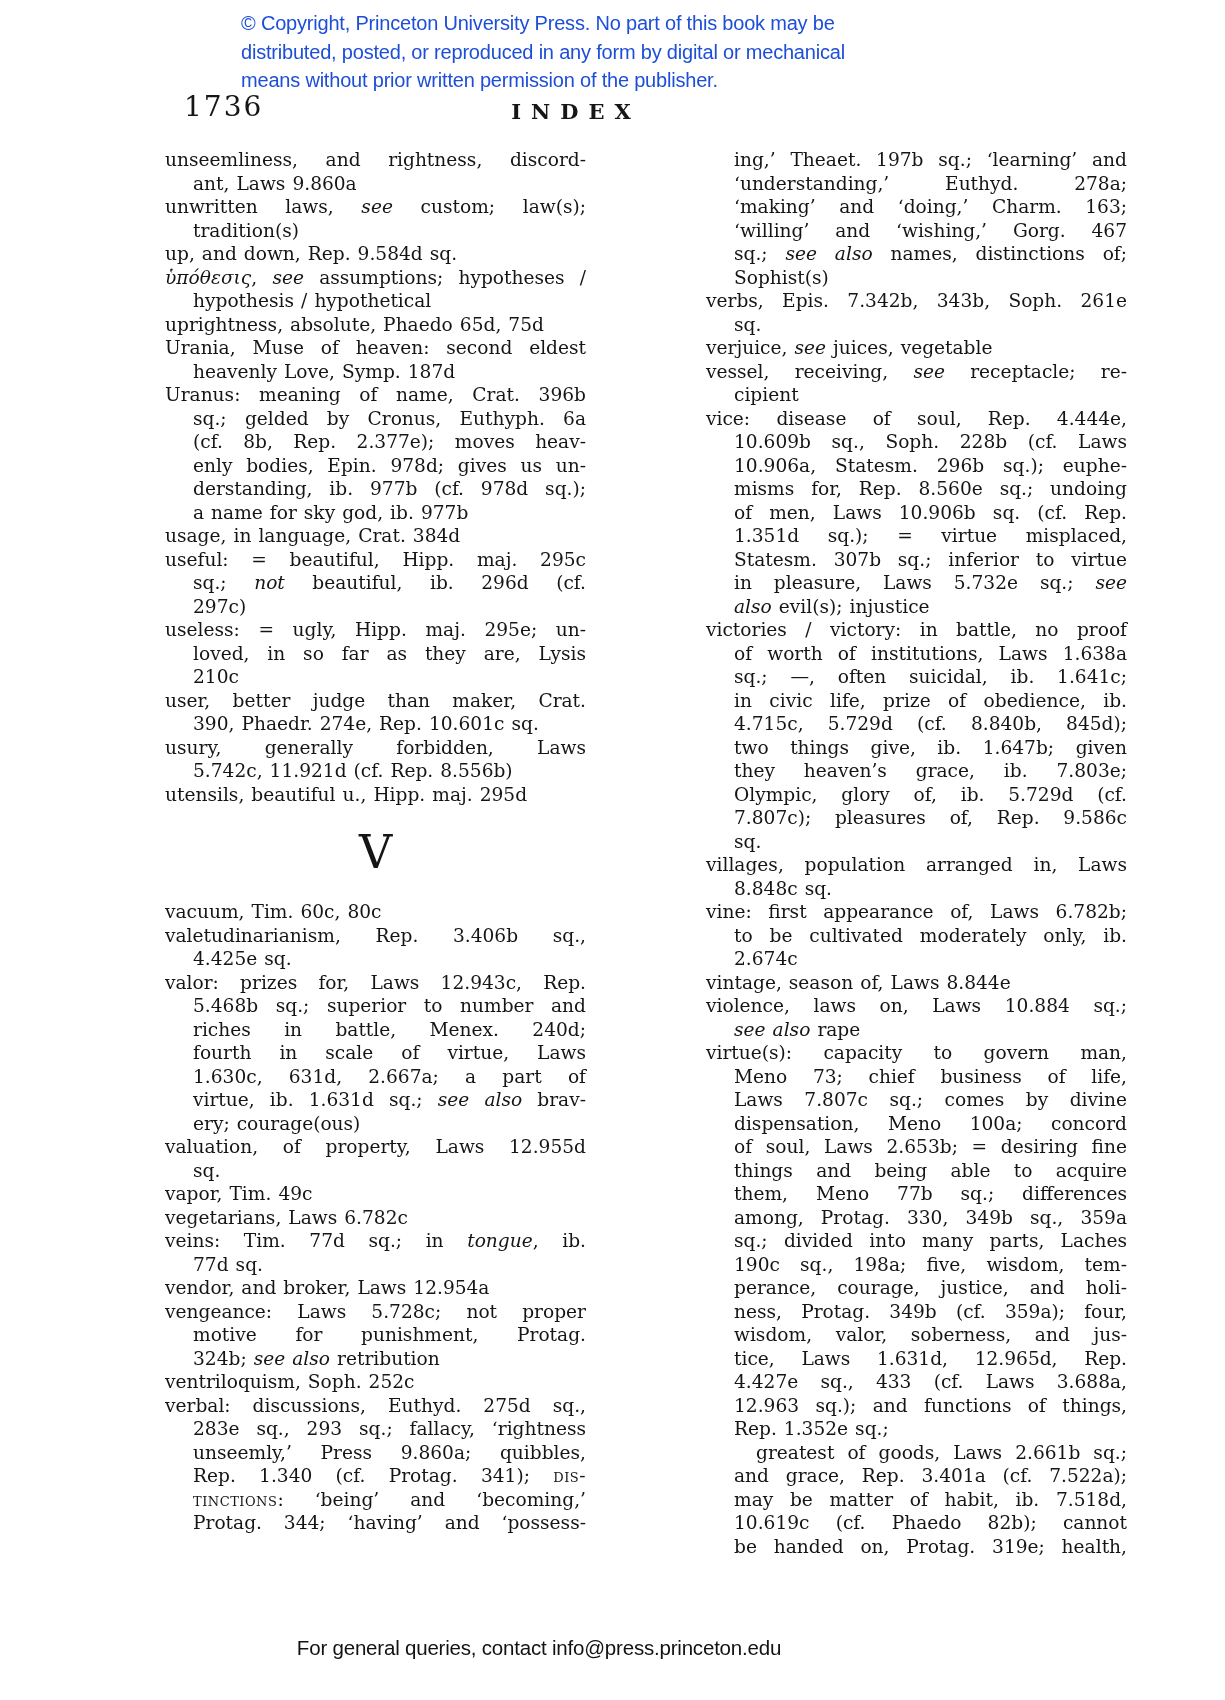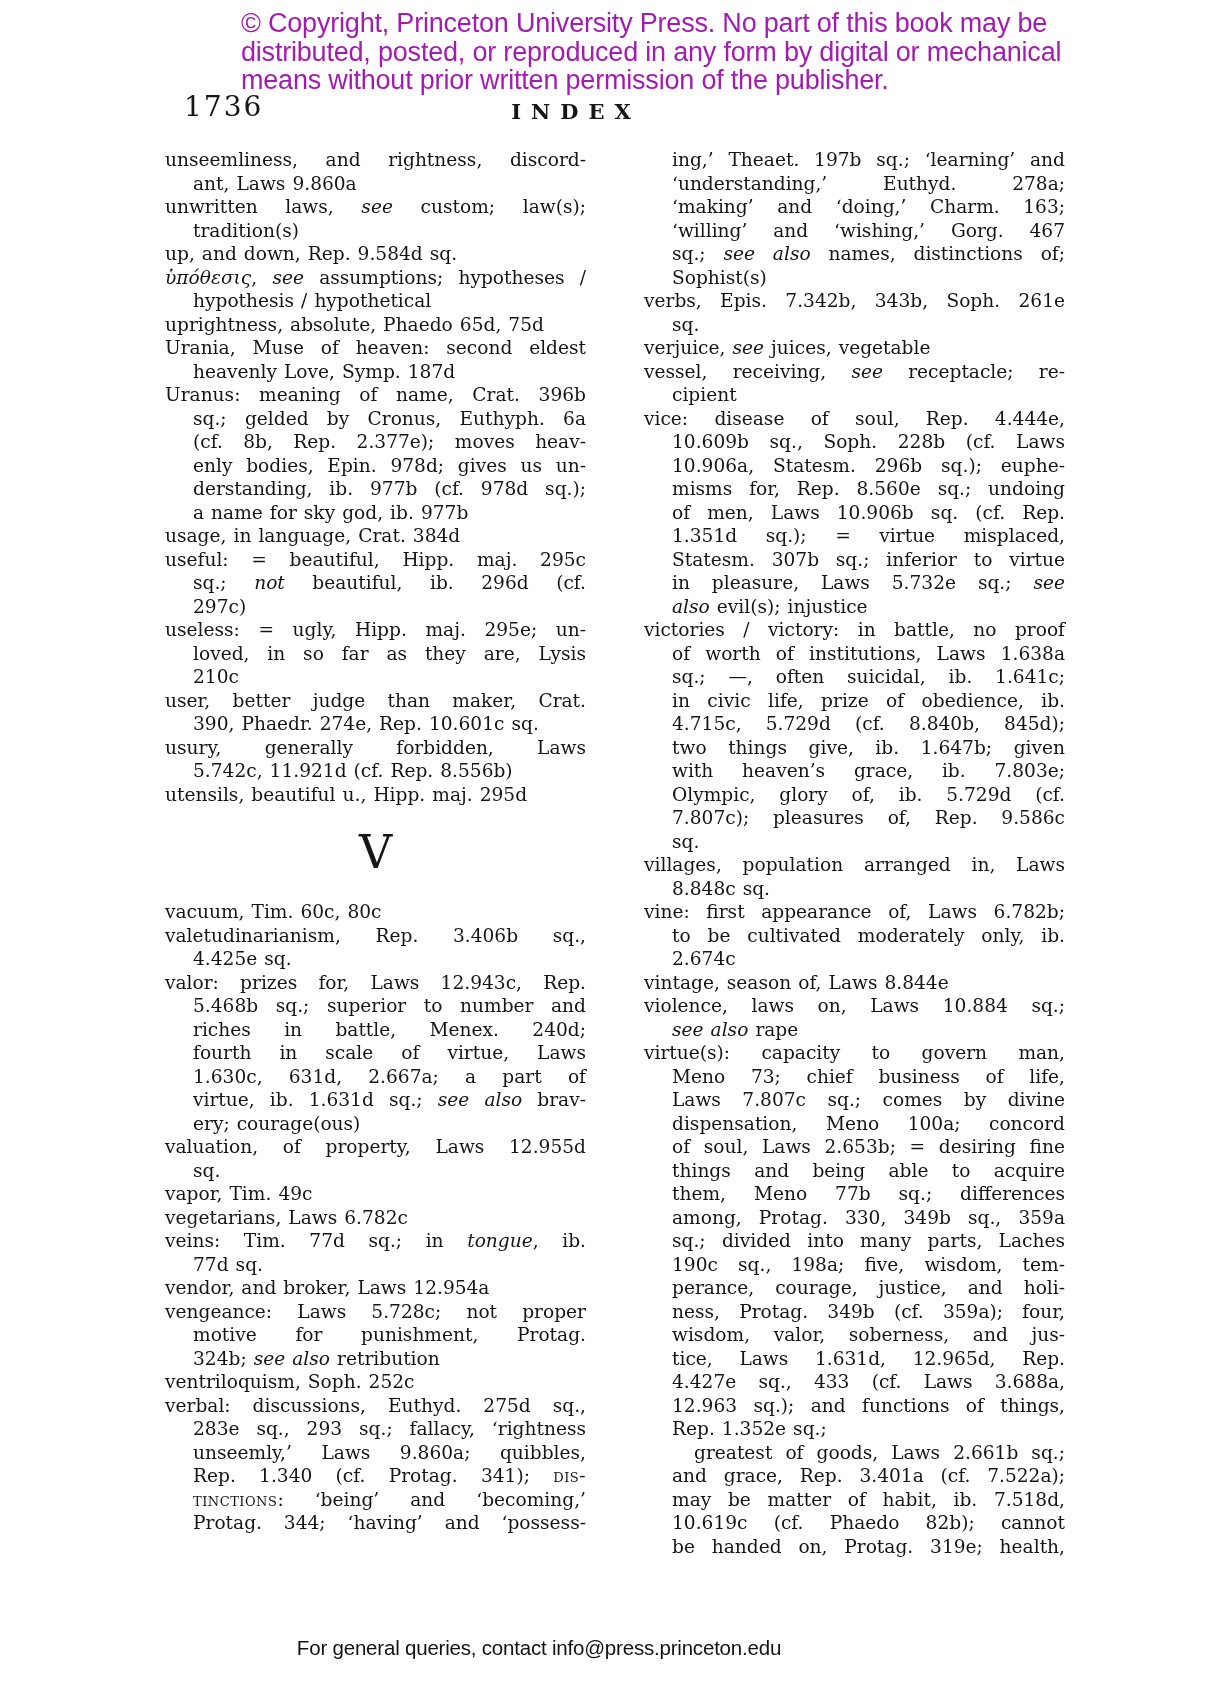--- a/index.html
+++ b/index.html
@@ -12,25 +12,25 @@
     width: 1225px;
     height: 1700px;
     color: #141414;
     overflow: hidden;
   }
   .copyright {
     position: absolute;
     left: 241px;
     top: 9px;
     font-family: "Liberation Sans", sans-serif;
-    font-size: 27px;
+    font-size: 20px;
     line-height: 28.5px;
     letter-spacing: -0.2px;
     white-space: pre-line;
-    color: #a21caf;
+    color: #1d4ed8;
   }
   .pageno {
     position: absolute;
     left: 184px;
     top: 90px;
     font-family: "DejaVu Serif", serif;
     font-size: 28px;
     letter-spacing: 2px;
     color: #161616;
   }
@@ -44,21 +44,21 @@
     font-size: 21px;
     font-weight: bold;
     letter-spacing: 10px;
     color: #161616;
   }
   .columns {
     position: absolute;
     left: 165px;
     top: 148px;
     display: flex;
-    gap: 58px;
+    gap: 120px;
   }
   .col {
     width: 421px;
     font-family: "DejaVu Serif", serif;
     font-size: 18.6px;
     line-height: 23.5px;
     color: #151515;
   }
   .entry { margin: 0; }
   .line {
@@ -198,21 +198,21 @@
         <div class="line first">vengeance: Laws 5.728c; not proper</div>
         <div class="line">motive for punishment, Protag.</div>
         <div class="line last">324b; <i>see also</i> retribution</div>
       </div>
       <div class="entry">
         <div class="line first last">ventriloquism, Soph. 252c</div>
       </div>
       <div class="entry">
         <div class="line first">verbal: discussions, Euthyd. 275d sq.,</div>
         <div class="line">283e sq., 293 sq.; fallacy, ‘rightness</div>
-        <div class="line">unseemly,’ Laws 9.860a; quibbles,</div>
+        <div class="line">unseemly,’ Press 9.860a; quibbles,</div>
         <div class="line">Rep. 1.340 (cf. Protag. 341); <span class="sc">dis-</span></div>
         <div class="line"><span class="sc">tinctions</span>: ‘being’ and ‘becoming,’</div>
         <div class="line">Protag. 344; ‘having’ and ‘possess-</div>
       </div>
     </div>
   <div class="col" id="right-col">
       <div class="entry">
         <div class="line">ing,’ Theaet. 197b sq.; ‘learning’ and</div>
         <div class="line">‘understanding,’ Euthyd. 278a;</div>
         <div class="line">‘making’ and ‘doing,’ Charm. 163;</div>
@@ -242,21 +242,21 @@
         <div class="line">in pleasure, Laws 5.732e sq.; <i>see</i></div>
         <div class="line last"><i>also</i> evil(s); injustice</div>
       </div>
       <div class="entry">
         <div class="line first">victories / victory: in battle, no proof</div>
         <div class="line">of worth of institutions, Laws 1.638a</div>
         <div class="line">sq.; —, often suicidal, ib. 1.641c;</div>
         <div class="line">in civic life, prize of obedience, ib.</div>
         <div class="line">4.715c, 5.729d (cf. 8.840b, 845d);</div>
         <div class="line">two things give, ib. 1.647b; given</div>
-        <div class="line">with heaven’s grace, ib. 7.803e;</div>
+        <div class="line">they heaven’s grace, ib. 7.803e;</div>
         <div class="line">Olympic, glory of, ib. 5.729d (cf.</div>
         <div class="line">7.807c); pleasures of, Rep. 9.586c</div>
         <div class="line last">sq.</div>
       </div>
       <div class="entry">
         <div class="line first">villages, population arranged in, Laws</div>
         <div class="line last">8.848c sq.</div>
       </div>
       <div class="entry">
         <div class="line first">vine: first appearance of, Laws 6.782b;</div>

